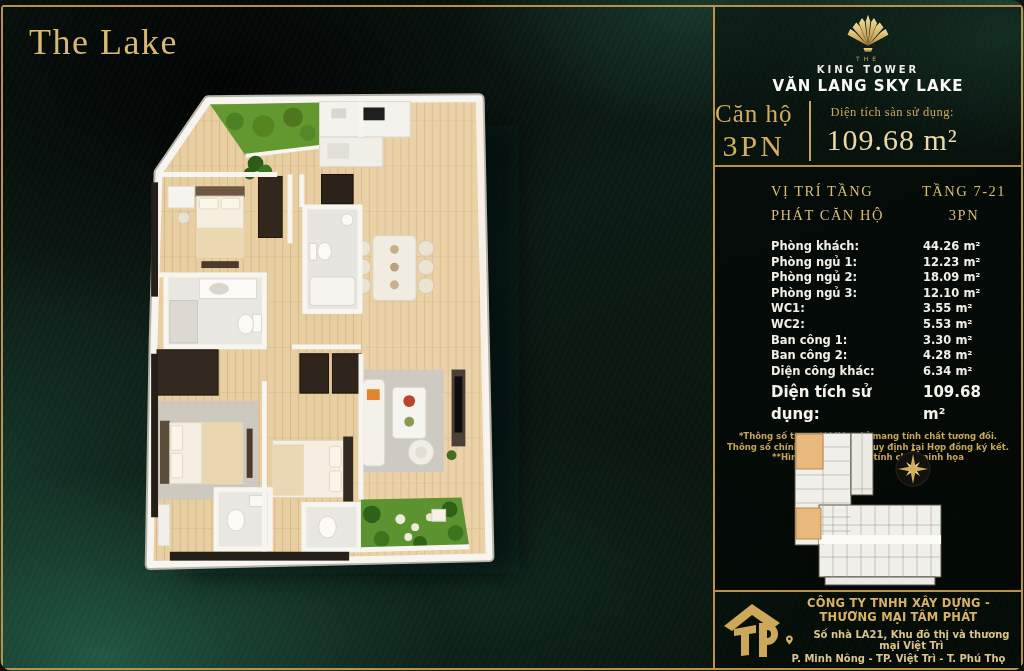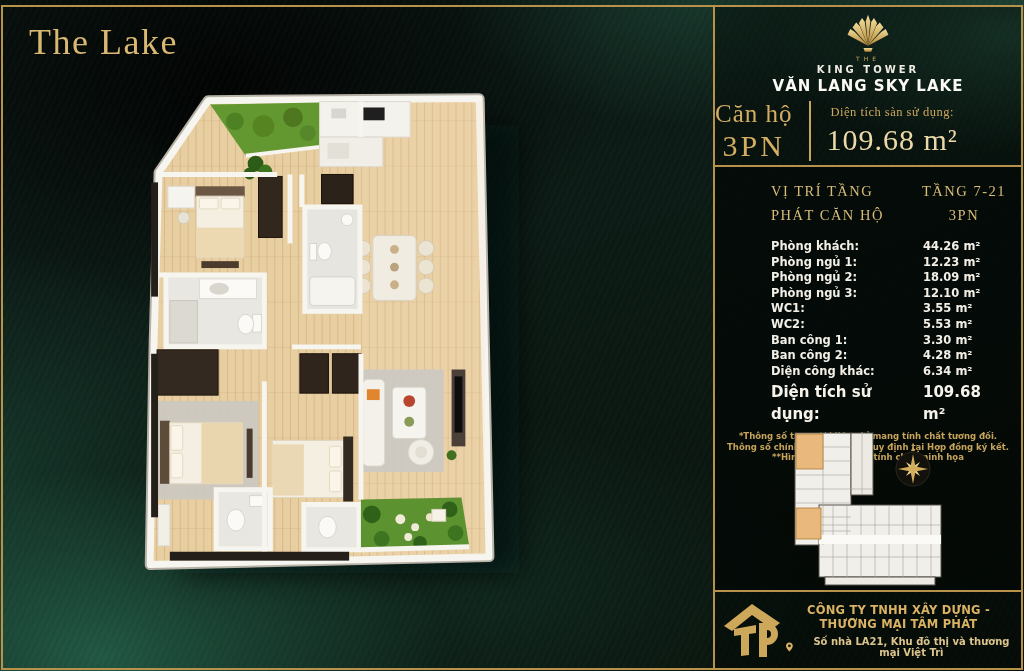--- a/index.html
+++ b/index.html
@@ -6,20 +6,21 @@
   .stage{position:relative;width:1024px;height:671px;overflow:hidden;
     font-family:"DejaVu Sans","Liberation Sans",sans-serif;
     background:
       radial-gradient(55% 45% at 10% 98%, rgba(47,128,98,.62), transparent 62%),
       radial-gradient(40% 55% at 0% 70%, rgba(34,96,74,.38), transparent 60%),
       radial-gradient(42% 34% at 68% 0%, rgba(38,92,72,.45), transparent 56%),
       radial-gradient(38% 30% at 98% 5%, rgba(54,120,94,.5), transparent 60%),
       radial-gradient(50% 40% at 47% 88%, rgba(22,62,48,.45), transparent 65%),
       radial-gradient(55% 50% at 22% 12%, rgba(0,0,0,.85), transparent 70%),
       linear-gradient(160deg,#0a1511 0%,#0c1b15 40%,#081009 100%);
+    border-radius: 13px;
   }
   .sheen{position:absolute;inset:0;pointer-events:none;
     background:repeating-linear-gradient(115deg, rgba(255,255,255,.012) 0 3px, rgba(0,0,0,.02) 3px 6px);}
   .frame{position:absolute;left:1px;right:1px;top:5px;bottom:1px;border:2px solid #b8924b;pointer-events:none;z-index:40;}
   .vdivider{position:absolute;left:713px;top:5px;bottom:1px;width:2px;background:#b8924b;z-index:40;}
 
   
   .left{position:absolute;left:3px;top:7px;width:710px;bottom:3px;}
   .page-title{position:absolute;left:26px;top:14px;font-family:"Liberation Serif","DejaVu Serif",serif;
     font-size:36px;letter-spacing:1.5px;color:#d9b971;text-shadow:0 0 1px rgba(0,0,0,.6);}
@@ -366,19 +367,20 @@
         <path d="M45,22 a11,11 0 0 1 0,22 l0,-7 a4,4 0 0 0 0,-8 Z" fill="#cda85a"></path>
       </svg>
       <div class="footer-text">
         <div class="company">CÔNG TY TNHH XÂY DỰNG - THƯƠNG MẠI TÂM PHÁT</div>
         <div class="addr">
           <svg width="9" height="12" viewBox="0 0 12 16" aria-hidden="true">
             <path d="M6 0C2.7 0 0 2.7 0 6c0 4.5 6 10 6 10s6-5.5 6-10C12 2.7 9.3 0 6 0zm0 8.4A2.4 2.4 0 1 1 6 3.6a2.4 2.4 0 0 1 0 4.8z" fill="#d9b264"></path>
           </svg>
           <span>Số nhà LA21, Khu đô thị và thương mại Việt Trì</span>
         </div>
+        <div class="addr2">P. Minh Nông - TP. Việt Trì - T. Phú Thọ</div>
       </div>
     </div>
   </div>
 
   <div class="frame"></div>
   <div class="vdivider"></div>
 </div>
 
 </body></html>

